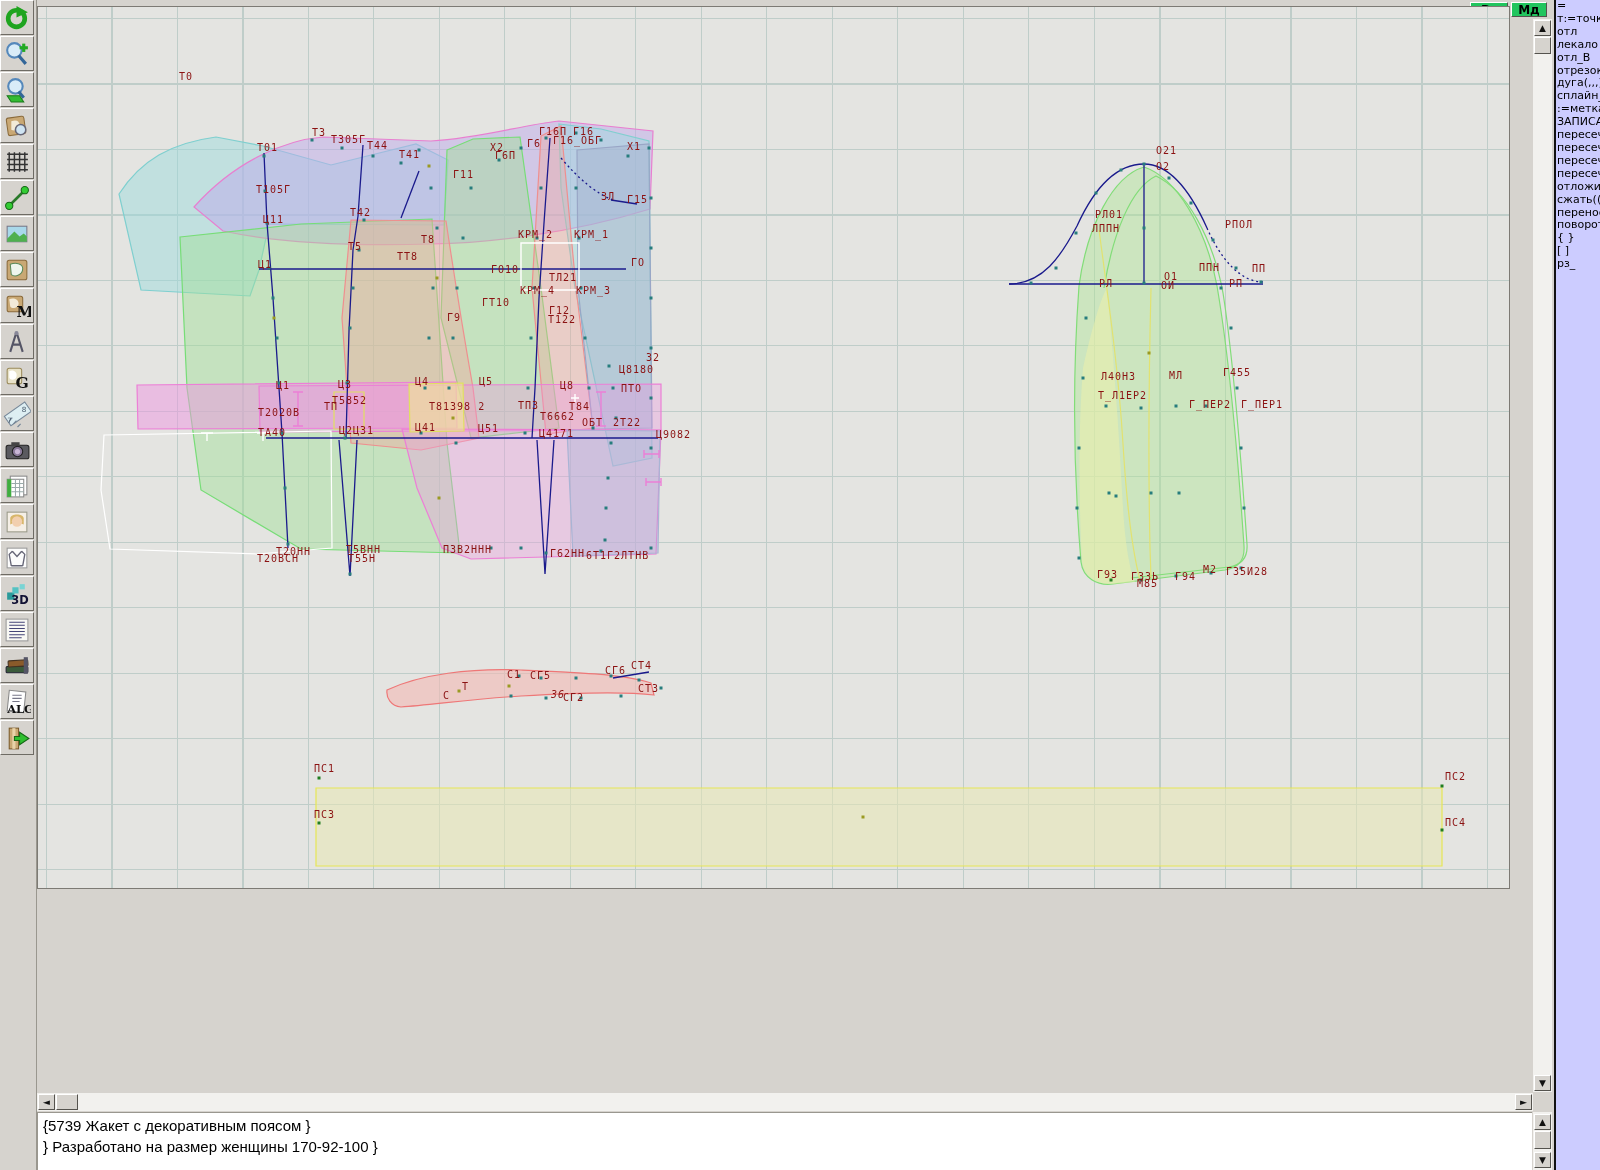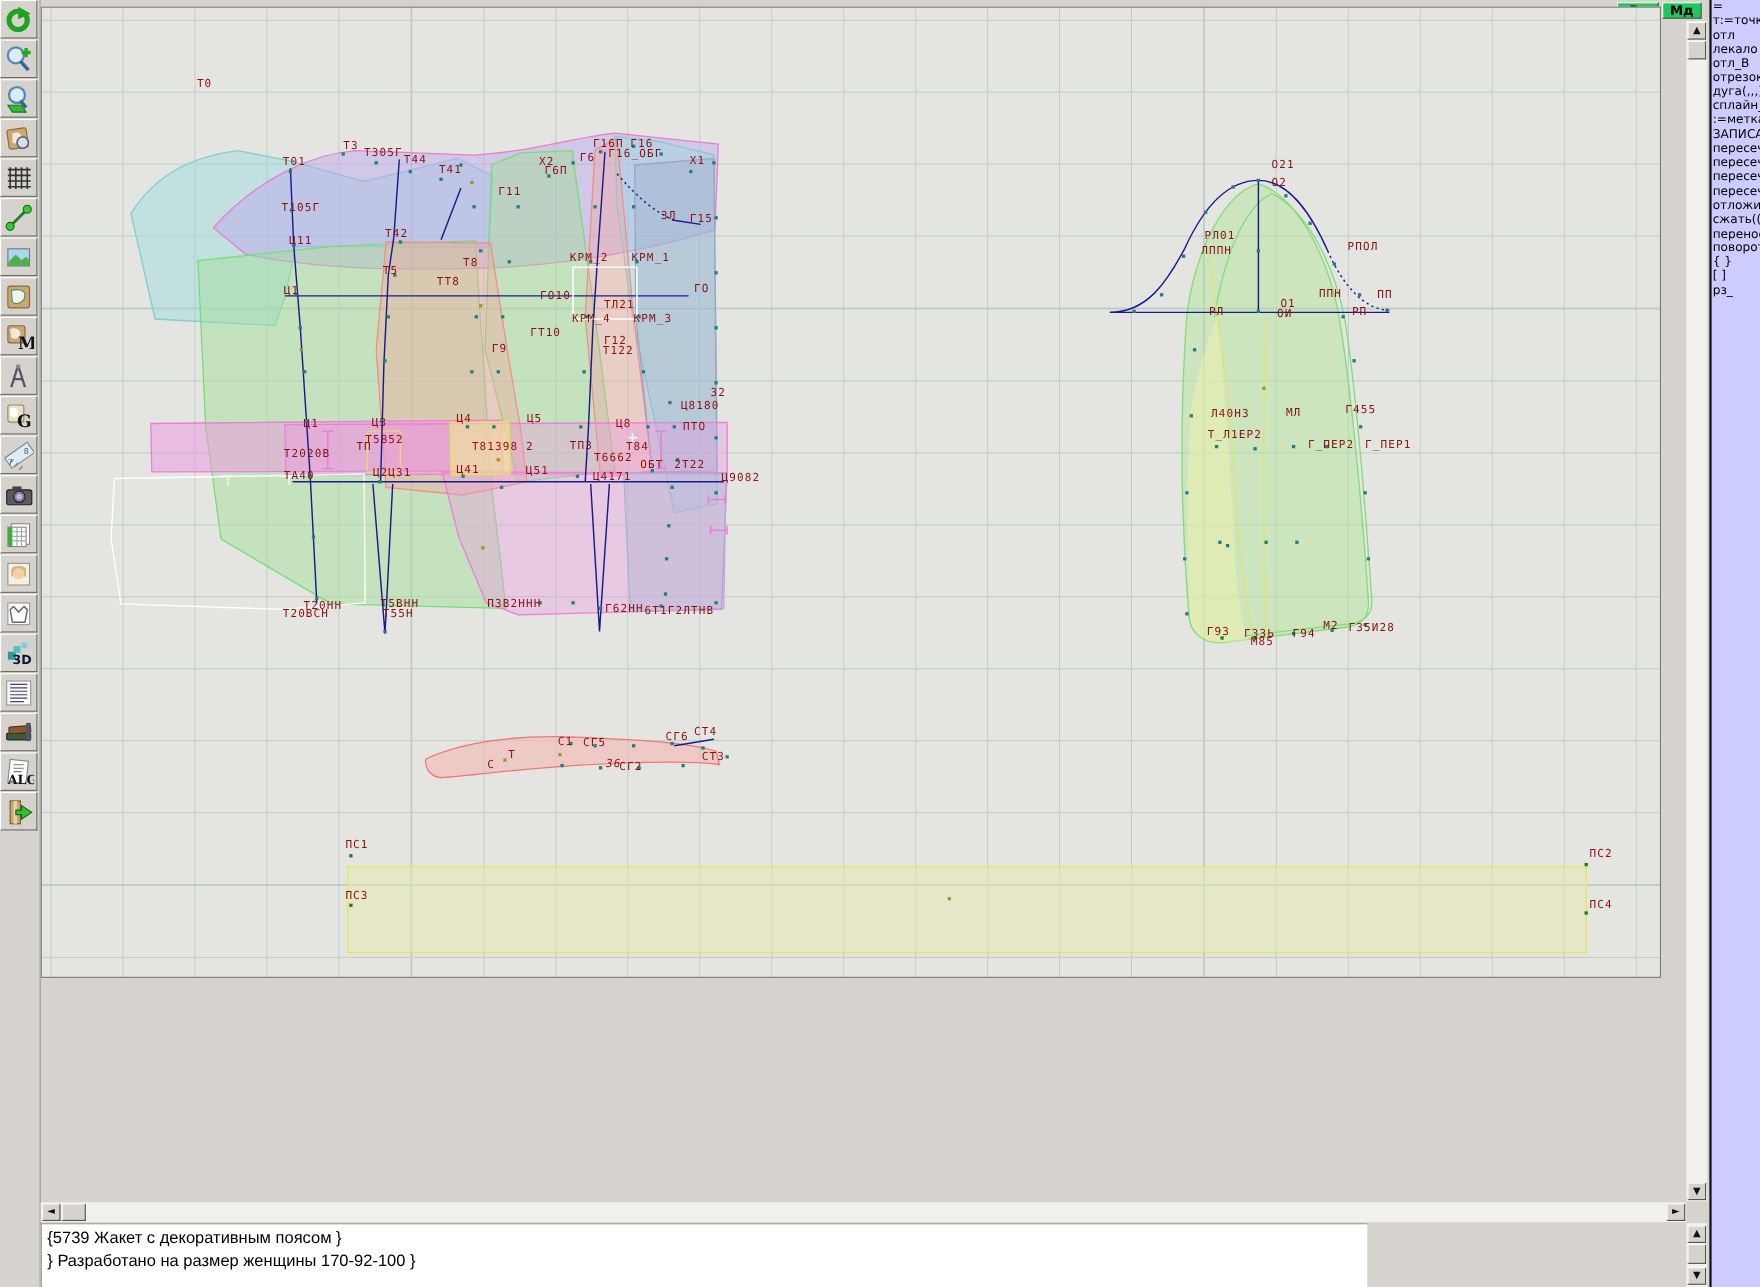--- a/index.html
+++ b/index.html
@@ -31,21 +31,21 @@
   
   .sb{position:absolute;background:#f2f1ee;}
   .sbtn{position:absolute;width:17px;height:16px;background:#d6d3ce;
         border-top:1px solid #fff;border-left:1px solid #fff;
         border-right:1px solid #55534e;border-bottom:1px solid #55534e;box-sizing:border-box;
         font:9px "DejaVu Sans",sans-serif;color:#111;text-align:center;line-height:14px;}
   .sthumb{position:absolute;width:17px;background:#d6d3ce;
         border-top:1px solid #fff;border-left:1px solid #fff;
         border-right:1px solid #55534e;border-bottom:1px solid #55534e;box-sizing:border-box;}
   
-  #statusarea{position:absolute;left:37px;top:1112px;width:1206px;height:58px;background:#fff;
+  #statusarea{position:absolute;left:37px;top:1112px;width:1495px;height:58px;background:#fff;
         border-top:1px solid #9a978f;border-left:1px solid #9a978f;box-sizing:border-box;
         font:15px "Liberation Sans",sans-serif;color:#000;padding:2px 0 0 5px;line-height:21px;white-space:pre;}
   
   #rightpanel{position:absolute;left:1554px;top:0;width:46px;height:1170px;background:#ccccff;
         border-left:2px solid #111;box-sizing:border-box;overflow:hidden;}
   #rightpanel .rp-item{font:11px "DejaVu Sans",sans-serif;color:#000;line-height:12.9px;
         white-space:nowrap;padding-left:1px;}
 </style>
 </head>
 <body>

